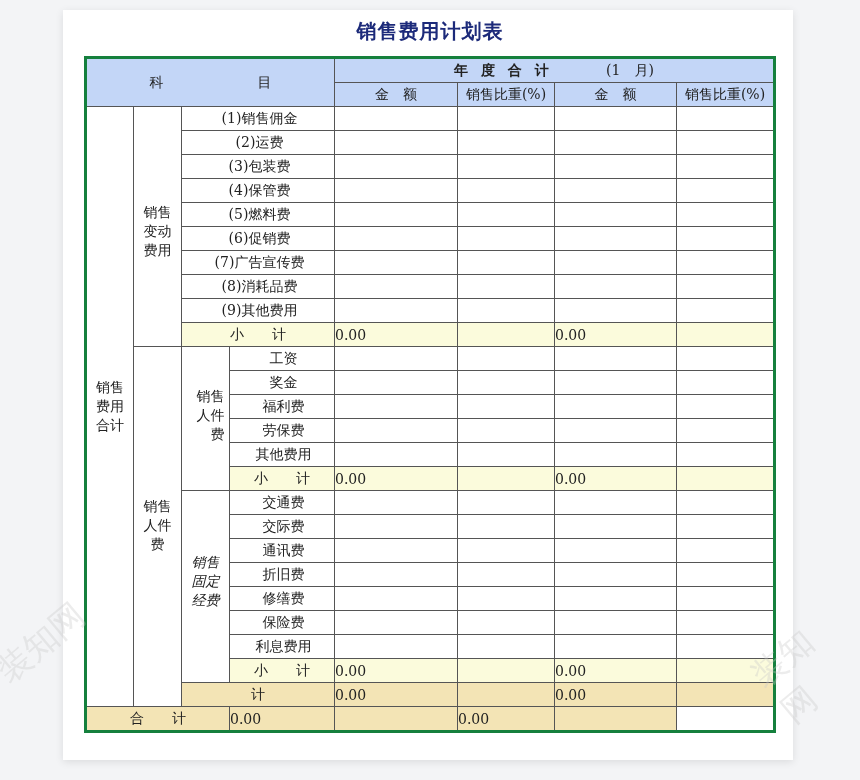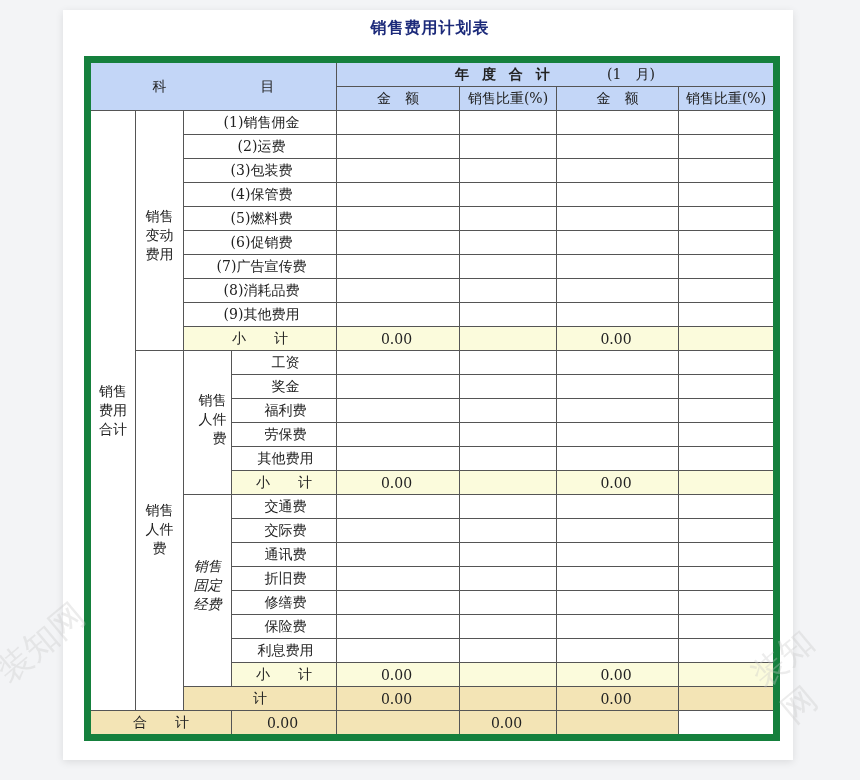--- a/index.html
+++ b/index.html
@@ -1,25 +1,25 @@
 <!DOCTYPE html>
 <html><head>
 <meta charset="utf-8">
 <style>
   html,body{margin:0;padding:0;}
   body{width:860px;height:780px;background:#f3f4f6;position:relative;overflow:hidden;font-family:"DejaVu Serif","Liberation Serif",serif;}
   .paper{position:absolute;left:63px;top:10px;width:730px;height:750px;background:#ffffff;box-shadow:0 2px 8px rgba(0,0,0,0.10);}
-  .title{position:absolute;left:0;top:18px;width:860px;text-align:center;font-family:"DejaVu Sans","Liberation Sans",sans-serif;font-weight:bold;font-size:16px;color:#1c2a7a;letter-spacing:1px;}
-  table.sheet{position:absolute;left:84px;top:56px;border-collapse:collapse;table-layout:fixed;border:7px solid #15803d;}
+  .title{position:absolute;left:0;top:18px;width:860px;text-align:center;font-family:"DejaVu Sans","Liberation Sans",sans-serif;font-weight:bold;font-size:20px;color:#1c2a7a;letter-spacing:1px;}
+  table.sheet{position:absolute;left:84px;top:56px;border-collapse:collapse;table-layout:fixed;border:3px solid #15803d;}
   table.sheet td{border:1px solid #555;padding:0;font-size:14px;color:#222;overflow:hidden;white-space:nowrap;}
   .hdr td{background:#c3d6f7;text-align:center;height:23px;}
   .hdr td.big{height:47px;letter-spacing:30px;}
   tr.row td{height:23px;}
   .item{padding-left:3px !important;text-align:center;}
-  .val{text-align:center;padding-right:3px !important;margin-left:26px;}
+  .val{text-align:left;padding-right:3px !important;margin-left:26px;}
   .sub td.shade{background:#fbfbdc;}
   .tot td.shade{background:#f3e4b5;}
   .center{text-align:center;margin-left:35px;}
   .vgroup{text-align:center;vertical-align:middle;white-space:normal !important;line-height:19px;}
   .bold-top td{border-top:2px solid #222;}
   .wm{position:absolute;font-family:"DejaVu Sans","Liberation Sans",sans-serif;font-size:34px;color:rgba(200,200,200,0.35);transform:rotate(-40deg);pointer-events:none;}
 </style>
 </head>
 <body>
 

